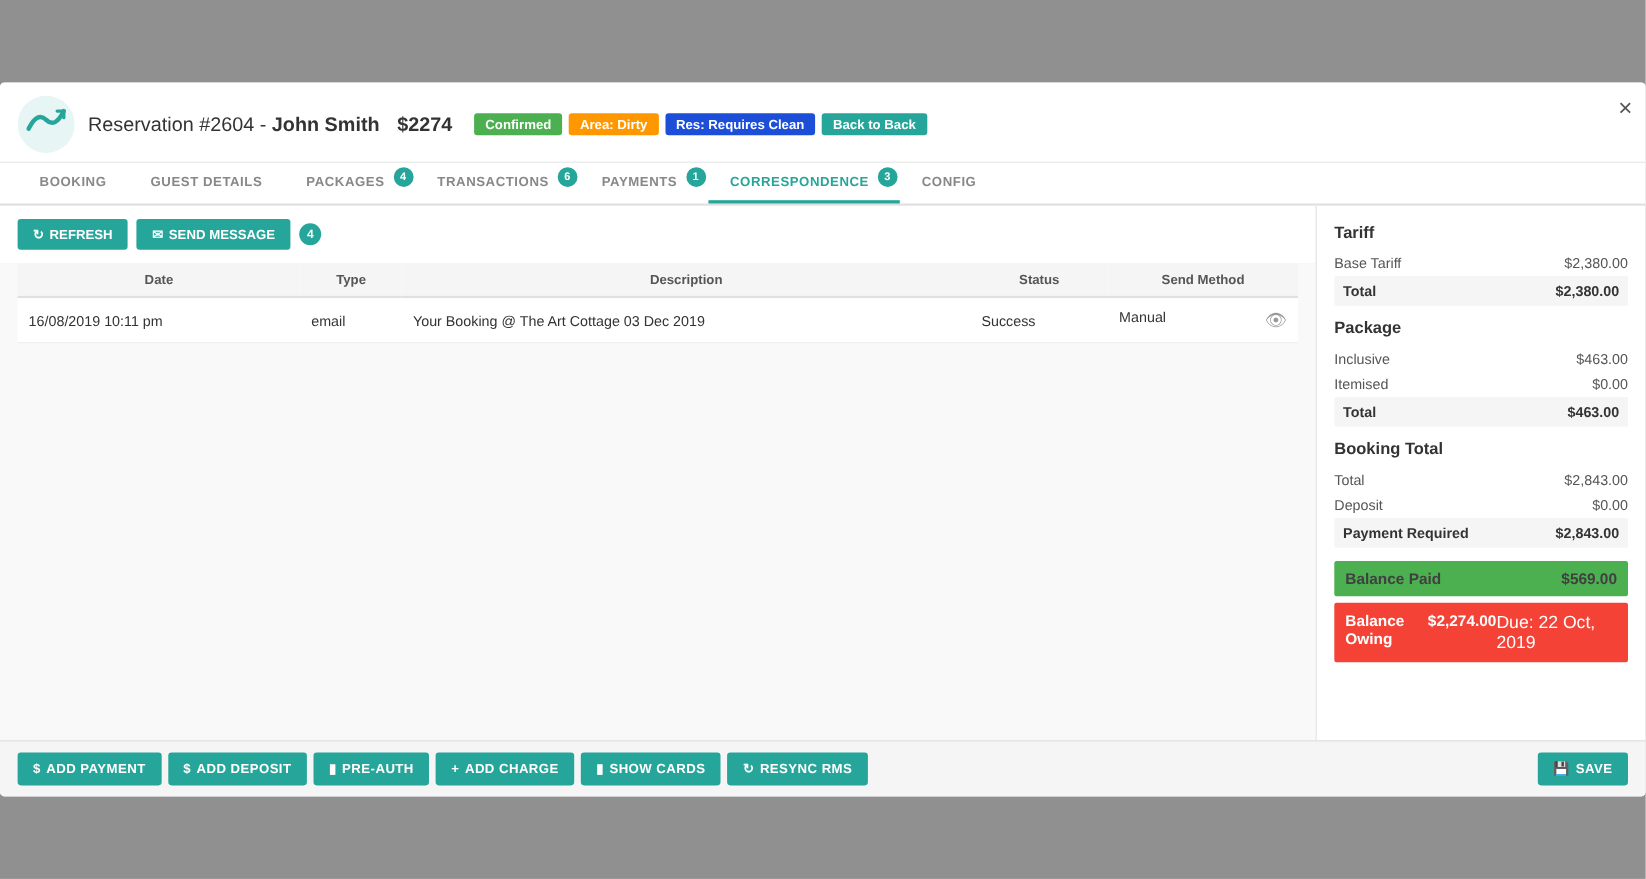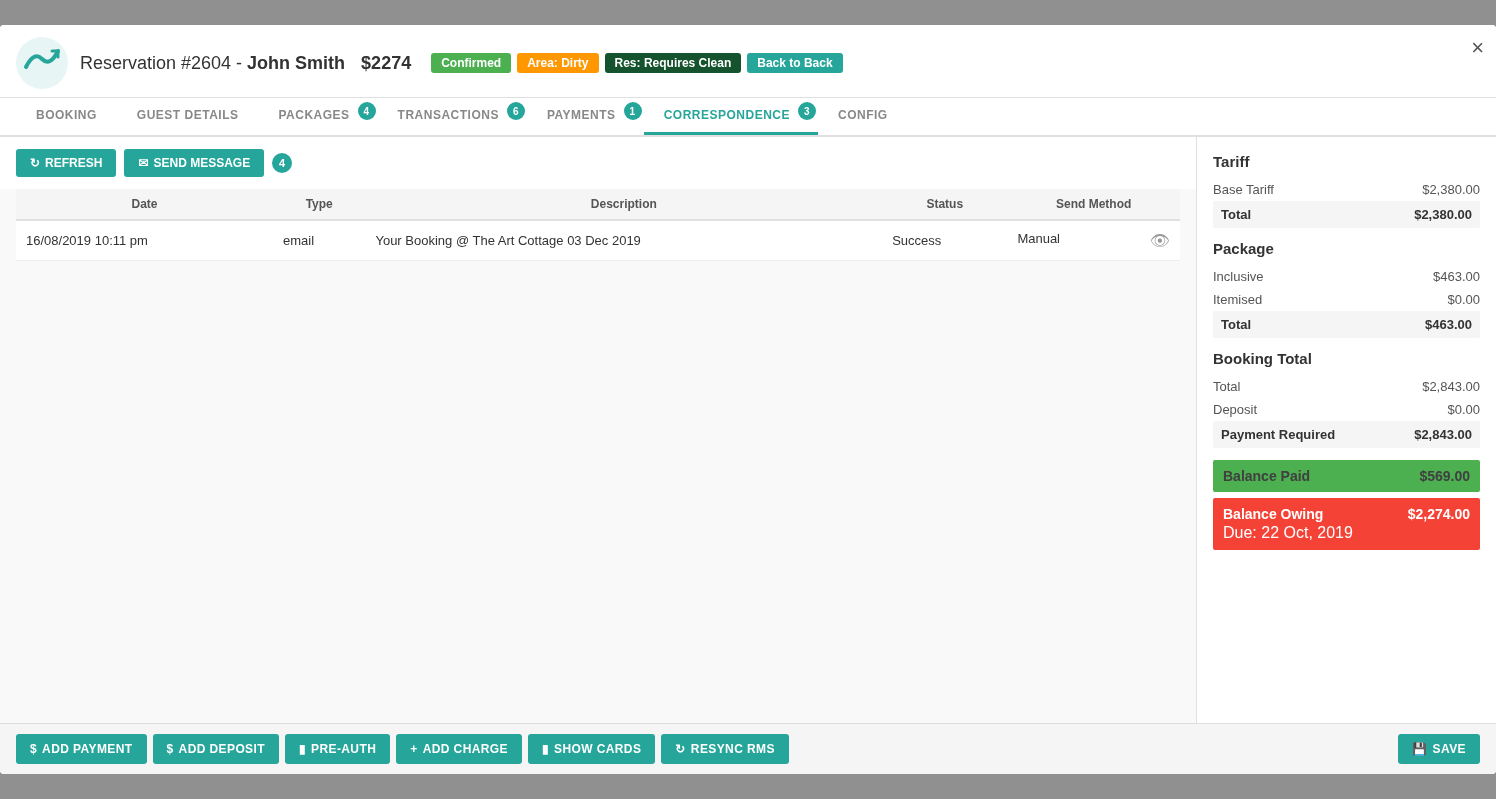--- a/index.html
+++ b/index.html
@@ -6,21 +6,21 @@
     body { font-family: Arial, sans-serif; background: #f0f0f0; font-size: 13px; color: #333; }
 
     .modal-overlay {
       position: fixed; inset: 0;
       background: rgba(0,0,0,0.4);
       display: flex; align-items: center; justify-content: center;
     }
 
     .modal {
       background: #fff;
-      width: 1496px; height: 749px;
+      width: 1496px; height: 649px;
       border-radius: 4px;
       display: flex; flex-direction: column;
       position: relative;
       overflow: hidden;
     }
 
     .modal-header {
       display: flex; align-items: center; gap: 12px;
       padding: 12px 16px 8px 16px;
       background: #fff;
@@ -54,21 +54,21 @@
     .badge {
       padding: 3px 10px;
       border-radius: 3px;
       font-size: 12px;
       font-weight: bold;
       color: #fff;
     }
 
     .badge-green { background: #4CAF50; }
     .badge-orange { background: #FF9800; }
-    .badge-yellow { background: #14532d; color: #fff; }
+    .badge-yellow { background: #1d4ed8; color: #fff; }
     .badge-teal { background: #26A69A; border: none; }
 
     .close-btn {
       position: absolute; right: 12px; top: 10px;
       background: none; border: none;
       font-size: 22px; cursor: pointer; color: #555;
     }
 
     .tabs-bar {
       display: flex; align-items: flex-end;
@@ -238,21 +238,21 @@
       border-radius: 2px;
       font-weight: bold;
       font-size: 14px;
       margin-bottom: 6px;
     }
 
     .balance-owing {
       background: #f44336;
       color: #fff;
       display: flex;
-      flex-direction: column;
+      flex-direction: row;
       padding: 8px 10px;
       border-radius: 2px;
     }
 
     .balance-owing-top {
       display: flex;
       justify-content: space-between;
       font-weight: bold;
       font-size: 14px;
     }

